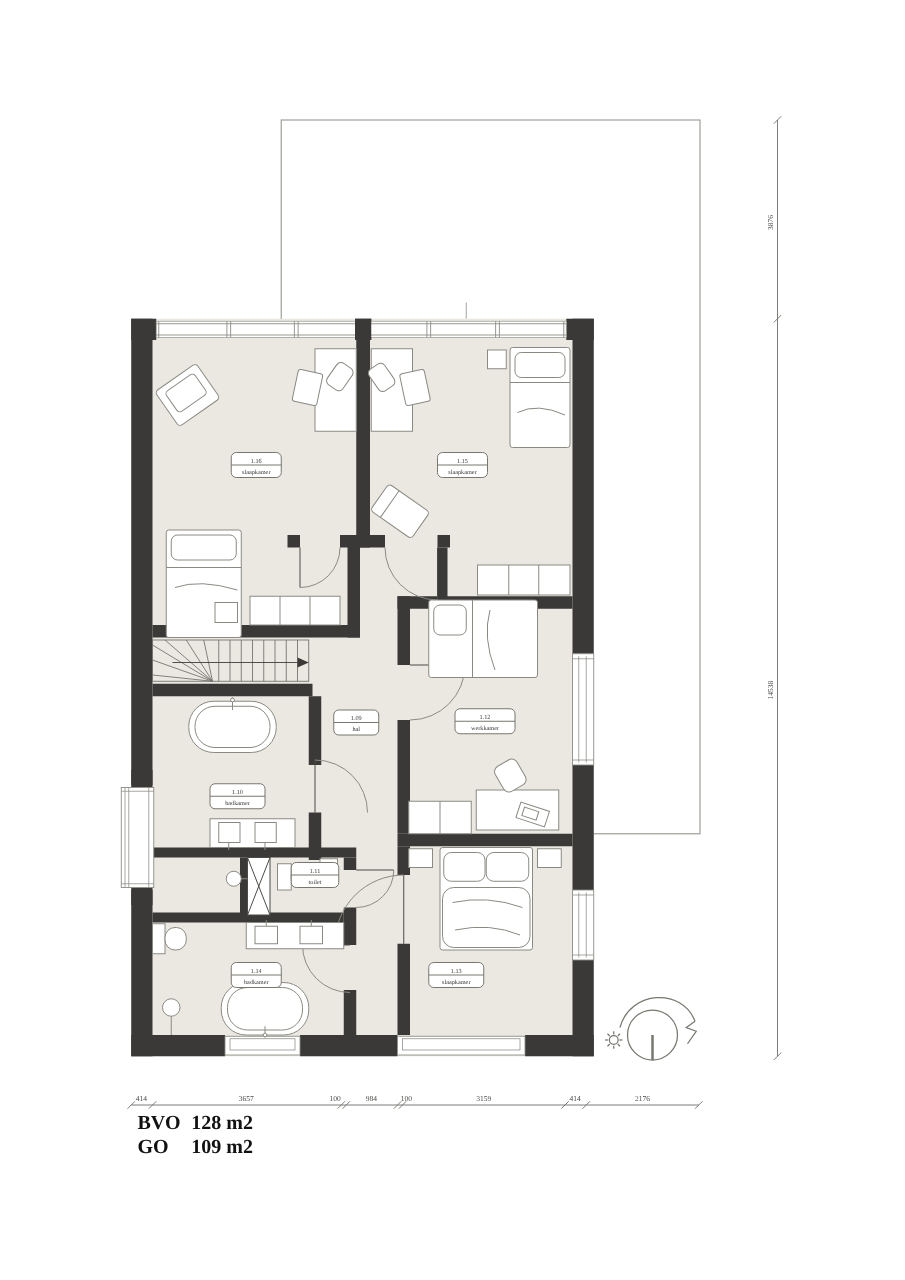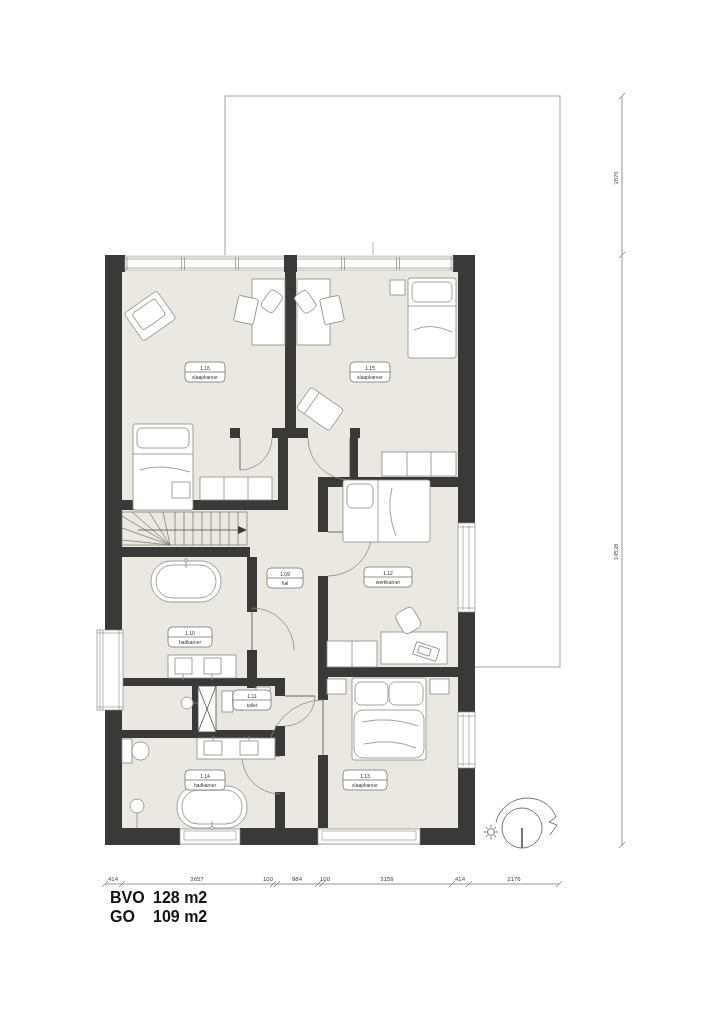--- a/index.html
+++ b/index.html
@@ -1,17 +1,17 @@
 <!DOCTYPE html>
 <html><head>
 <meta charset="utf-8">
 <style>
   html,body{margin:0;padding:0;background:#ffffff;}
   .canvas{position:relative;width:724px;height:1024px;background:#ffffff;overflow:hidden;
-          font-family:Liberation Sans, sans-serif;}
+          font-family:Liberation Serif, serif;}
   svg{position:absolute;left:0;top:0;}
   .dim-text{font-size:6px;fill:#4a4a47;}
   .room-num{font-size:5px;fill:#3a3938;}
   .room-name{font-size:5px;fill:#3a3938;}
   .area-label{font-size:16px;font-weight:bold;fill:#111111;}
 </style>
 </head>
 <body>
 
 <div class="canvas">

